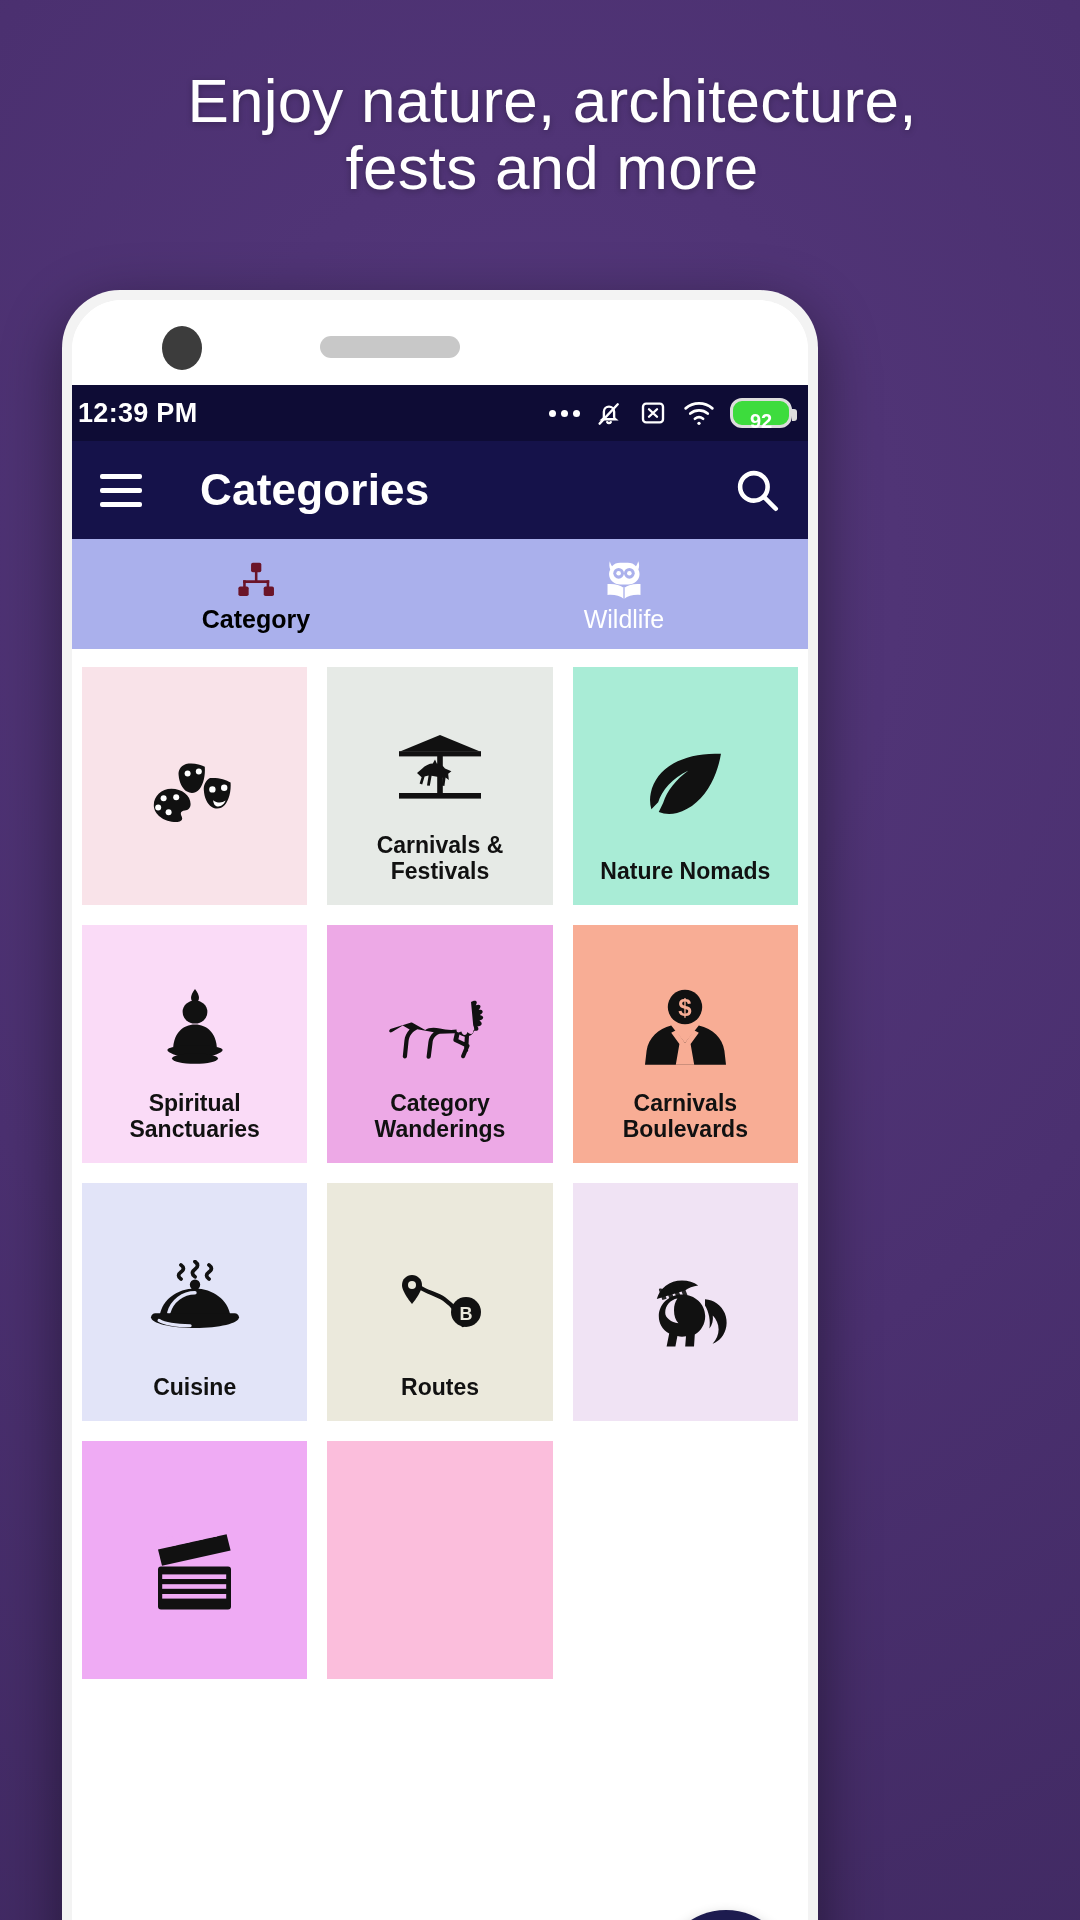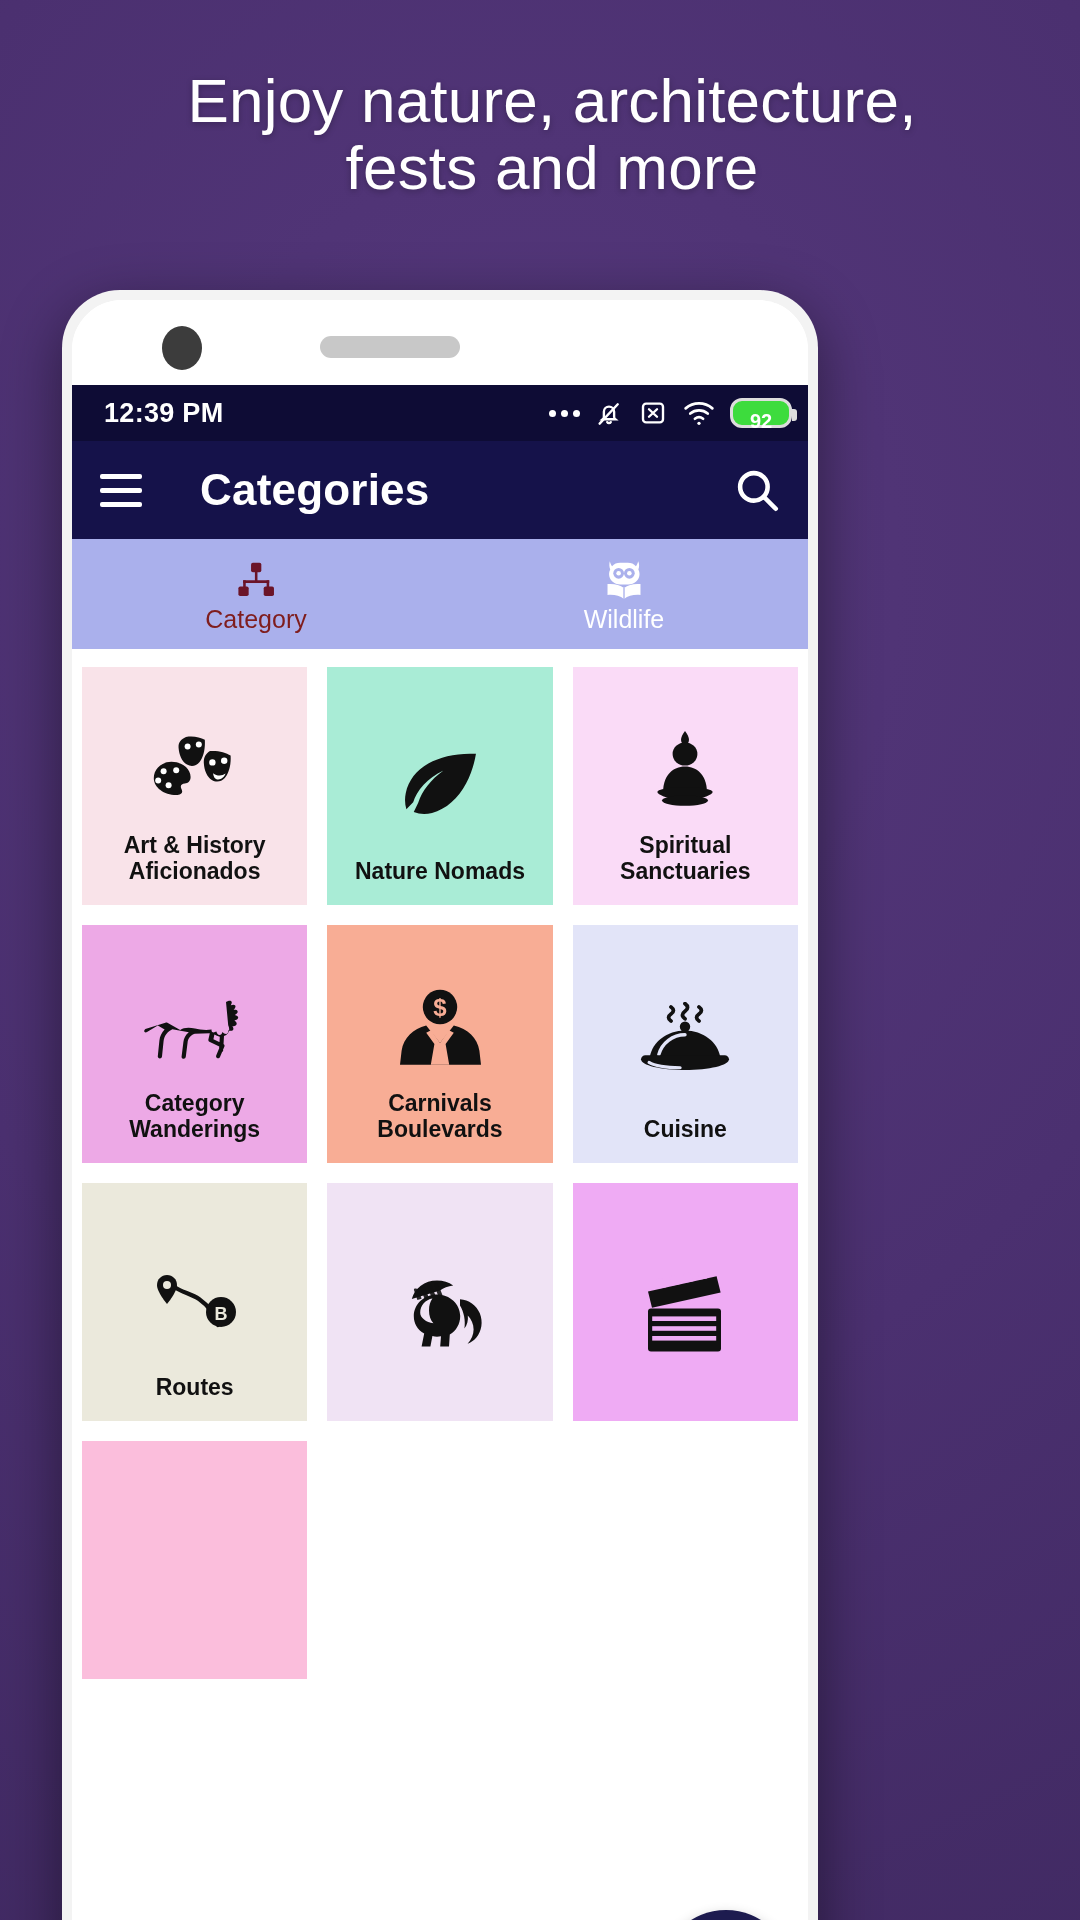--- a/index.html
+++ b/index.html
@@ -50,21 +50,21 @@
   .speaker{
     position:absolute; left:248px; top:36px;
     width:140px; height:22px; border-radius:12px;
     background:#c8c8c8;
   }
 
   
   .statusbar{
     height:56px; background:#0e0c35;
     display:flex; align-items:center; justify-content:space-between;
-    padding:0 16px 0 32px;
+    padding:0 16px 0 6px;
     color:#ffffff;
   }
   .clock{ font-size:27px; font-weight:700; letter-spacing:.3px; }
   .status-icons{ display:flex; align-items:center; gap:14px; }
   .dots{ display:flex; gap:5px; align-items:center; }
   .dots i{ width:7px;height:7px;border-radius:50%;background:#fff;display:block; }
   .sicon{ display:block; }
   .batt{
     width:62px;height:30px;border:3px solid #ddd;border-radius:12px;
     background:#3ddc3d; position:relative; display:flex;align-items:center;justify-content:center;
@@ -91,21 +91,21 @@
   
   .tabs{
     height:110px; background:#aab0ec;
     display:flex;
   }
   .tab{
     flex:1; display:flex; flex-direction:column; align-items:center; justify-content:center;
     gap:2px; cursor:pointer;
   }
   .tab .tab-label{ font-size:25px; font-weight:400; }
-  .tab.active .tab-label{ color:#7f1d1d; }
+  .tab.active .tab-label{ color:#000000;font-weight:bold; }
   .tab.inactive .tab-label{ color:#ffffff; }
   .tab-icon{ height:48px; display:flex; align-items:flex-end; justify-content:center; }
 
   
   .grid-wrap{
     background:#ffffff;
     padding:18px 10px 0 10px;
     height:calc(100% - 85px - 56px - 98px - 110px);
     overflow:hidden;
     position:relative;
@@ -248,23 +248,34 @@
               <circle cx="32.7" cy="14.2" r="1.6" fill="#fff"></circle>
               <circle cx="38.6" cy="13.4" r="1.6" fill="#fff"></circle>
               <path d="M33 19.6c1.9 1.5 4.4 1.6 6.3.2-.8 2.1-2.6 3.3-4.3 2.9-1-.2-1.7-1.2-2-3.1z" fill="#fff"></path>
               <path d="M12.2 13.9c5.3 0 9.6 3.4 9.6 7.6 0 2.2-1.3 3-2.9 3.3-1.1.2-2 .5-2 1.6 0 .9.7 1.4.7 2.3 0 1.1-1.2 1.8-3 1.8-6.1 0-11.2-3.8-11.2-8.4s3.9-8.2 8.8-8.2z"></path>
               <circle cx="8.3" cy="18.6" r="1.5" fill="#fff"></circle>
               <circle cx="14.6" cy="18.1" r="1.5" fill="#fff"></circle>
               <circle cx="5.6" cy="23.3" r="1.5" fill="#fff"></circle>
               <circle cx="10.8" cy="25.6" r="1.5" fill="#fff"></circle>
             </svg>
           </div>
-          <div class="card-label">Art &amp; History Aficionados</div>
-        </div>
-
+        </div>
+
+        <div class="card" style="background:#e6eae6">
+          <div class="card-icon">
+            <svg width="88" height="76" viewBox="0 0 44 38" fill="#111">
+              <path d="M22 1.5 2 9.8h40z"></path>
+              <rect x="1.5" y="9.6" width="41" height="2.6"></rect>
+              <rect x="20.6" y="12" width="2.8" height="20"></rect>
+              <rect x="1.5" y="30.5" width="41" height="2.8"></rect>
+              <path d="M13 18.4c1.6-1.6 3.6-2.6 5.4-2.6l1.1-2 .9 2c1.6.2 3.1 1 4.1 2.4l3.2 1.4-1.6 1.3.3 3.1-1.6-1.2-.6 4.2-1.3-.3.4-3.8-5.5-1-.9 5-1.4-.2.8-4.9-2 .4-1.2 4-1.3-.4 1-3.2-2.3-2.1z"></path>
+            </svg>
+          </div>
+          <div class="card-label">Carnivals &amp; Festivals</div>
+        </div>
 
         <div class="card" style="background:#a9ecd6">
           <div class="card-icon">
             <svg width="84" height="70" viewBox="0 0 42 36" fill="#111">
               <path d="M39.5 2.5C30 2 21.5 3.8 15 7.5 8.8 11 4.8 16.2 3.4 22.6c-.6 2.8-.5 5.7.3 8.4l3.5-3.6C9 21.2 14.6 15 22.8 11c-6.4 4.6-11 10.3-13 16.6l-2.3 4.8c2.9 1.2 6.2 1.3 9.4.5 7.2-1.8 13.6-7.6 17.5-15.1 2.7-5.2 4.3-10.4 5.1-15.3z"></path>
             </svg>
           </div>
           <div class="card-label">Nature Nomads</div>
         </div>
 

